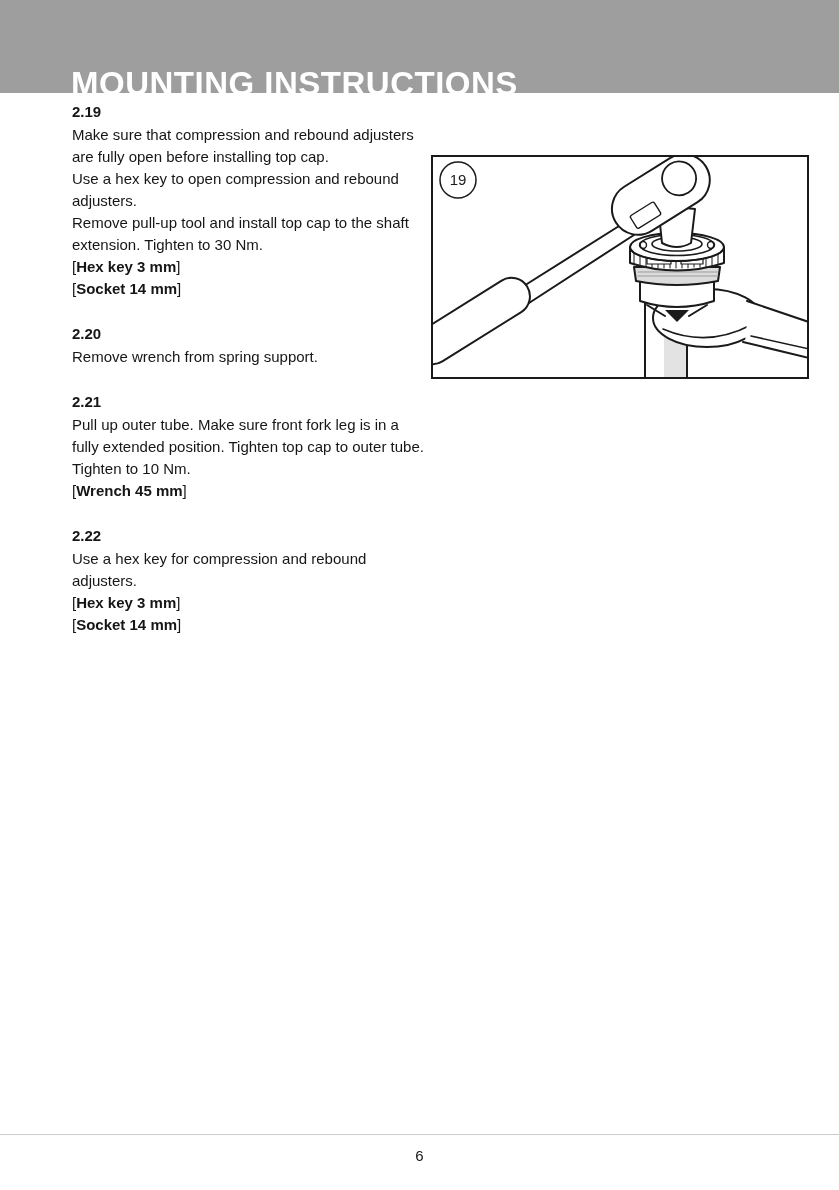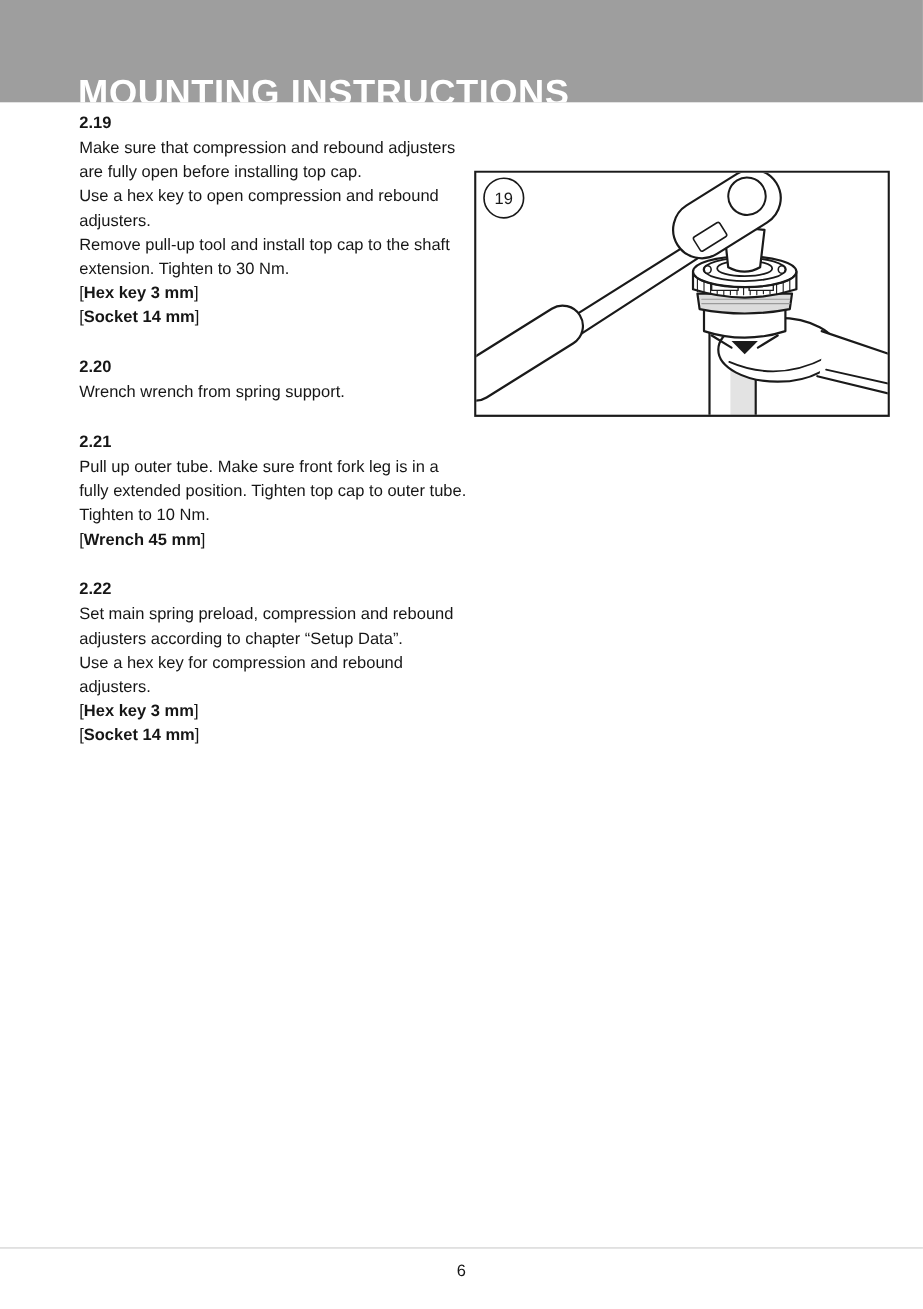--- a/index.html
+++ b/index.html
@@ -50,36 +50,35 @@
         <div class="para">Remove pull-up tool and install top cap to the shaft extension. Tighten to 30 Nm.</div>
   <div class="tool"><span class="bk">[</span><span class="tool-name">Hex key 3 mm</span><span class="bk">]</span></div>
 
   <div class="tool"><span class="bk">[</span><span class="tool-name">Socket 14 mm</span><span class="bk">]</span></div>
 </div>
   </div>
 
   <div class="sec">
     <div class="sec-num">2.20</div>
     <div>
-        <div class="para">Wrench wrench from spring support.</div>
+        <div class="para">Remove wrench from spring support.</div>
       </div>
   </div>
 
   <div class="sec">
     <div class="sec-num">2.21</div>
     <div>
         <div class="para">Pull up outer tube. Make sure front fork leg is in a fully extended position. Tighten top cap to outer tube. Tighten to 10 Nm.</div>
   <div class="tool"><span class="bk">[</span><span class="tool-name">Wrench 45 mm</span><span class="bk">]</span></div>
 </div>
   </div>
 
   <div class="sec">
     <div class="sec-num">2.22</div>
     <div>
-        <div class="para">Set main spring preload, compression and rebound adjusters according to chapter “Setup Data”.</div>
         <div class="para">Use a hex key for compression and rebound adjusters.</div>
   <div class="tool"><span class="bk">[</span><span class="tool-name">Hex key 3 mm</span><span class="bk">]</span></div>
 
   <div class="tool"><span class="bk">[</span><span class="tool-name">Socket 14 mm</span><span class="bk">]</span></div>
 </div>
   </div>
 </div>
 
 <div class="fig">
   <svg width="378" height="224" viewBox="0 0 378 224" xmlns="http://www.w3.org/2000/svg">

